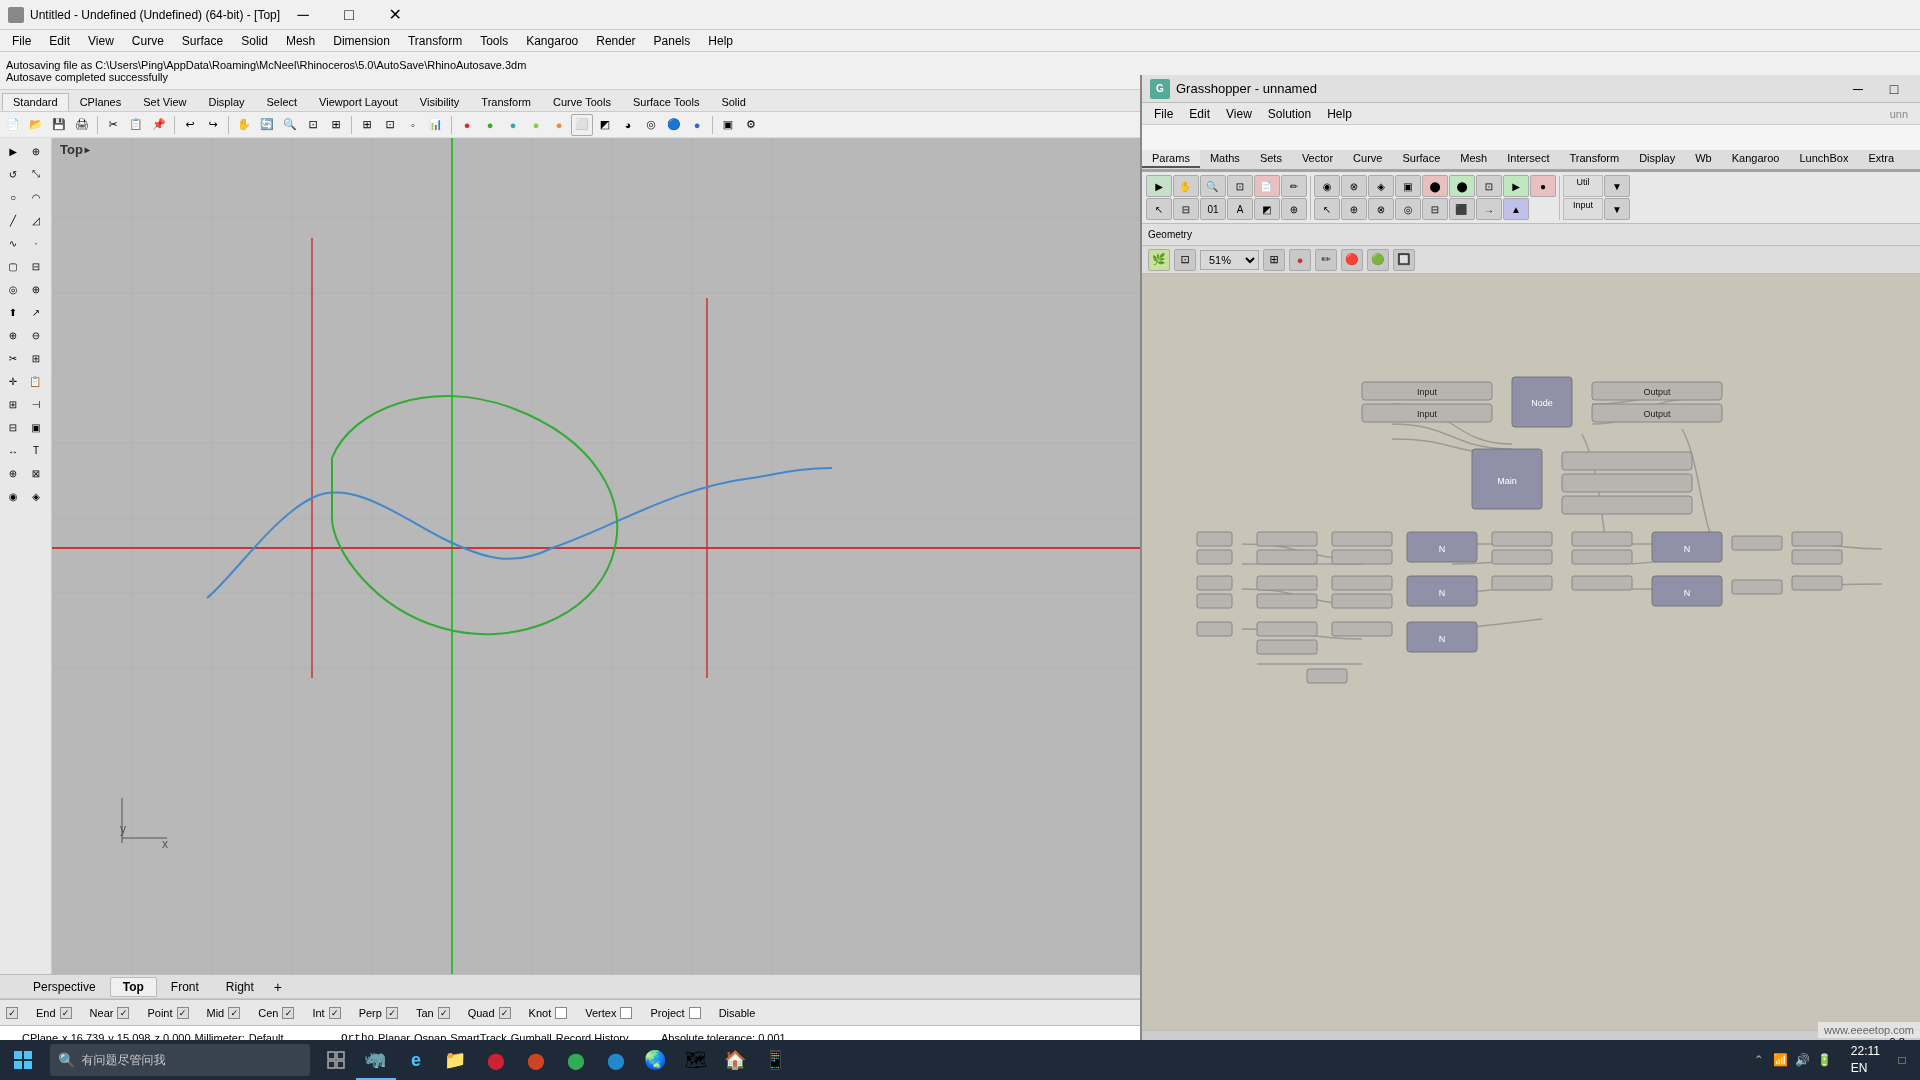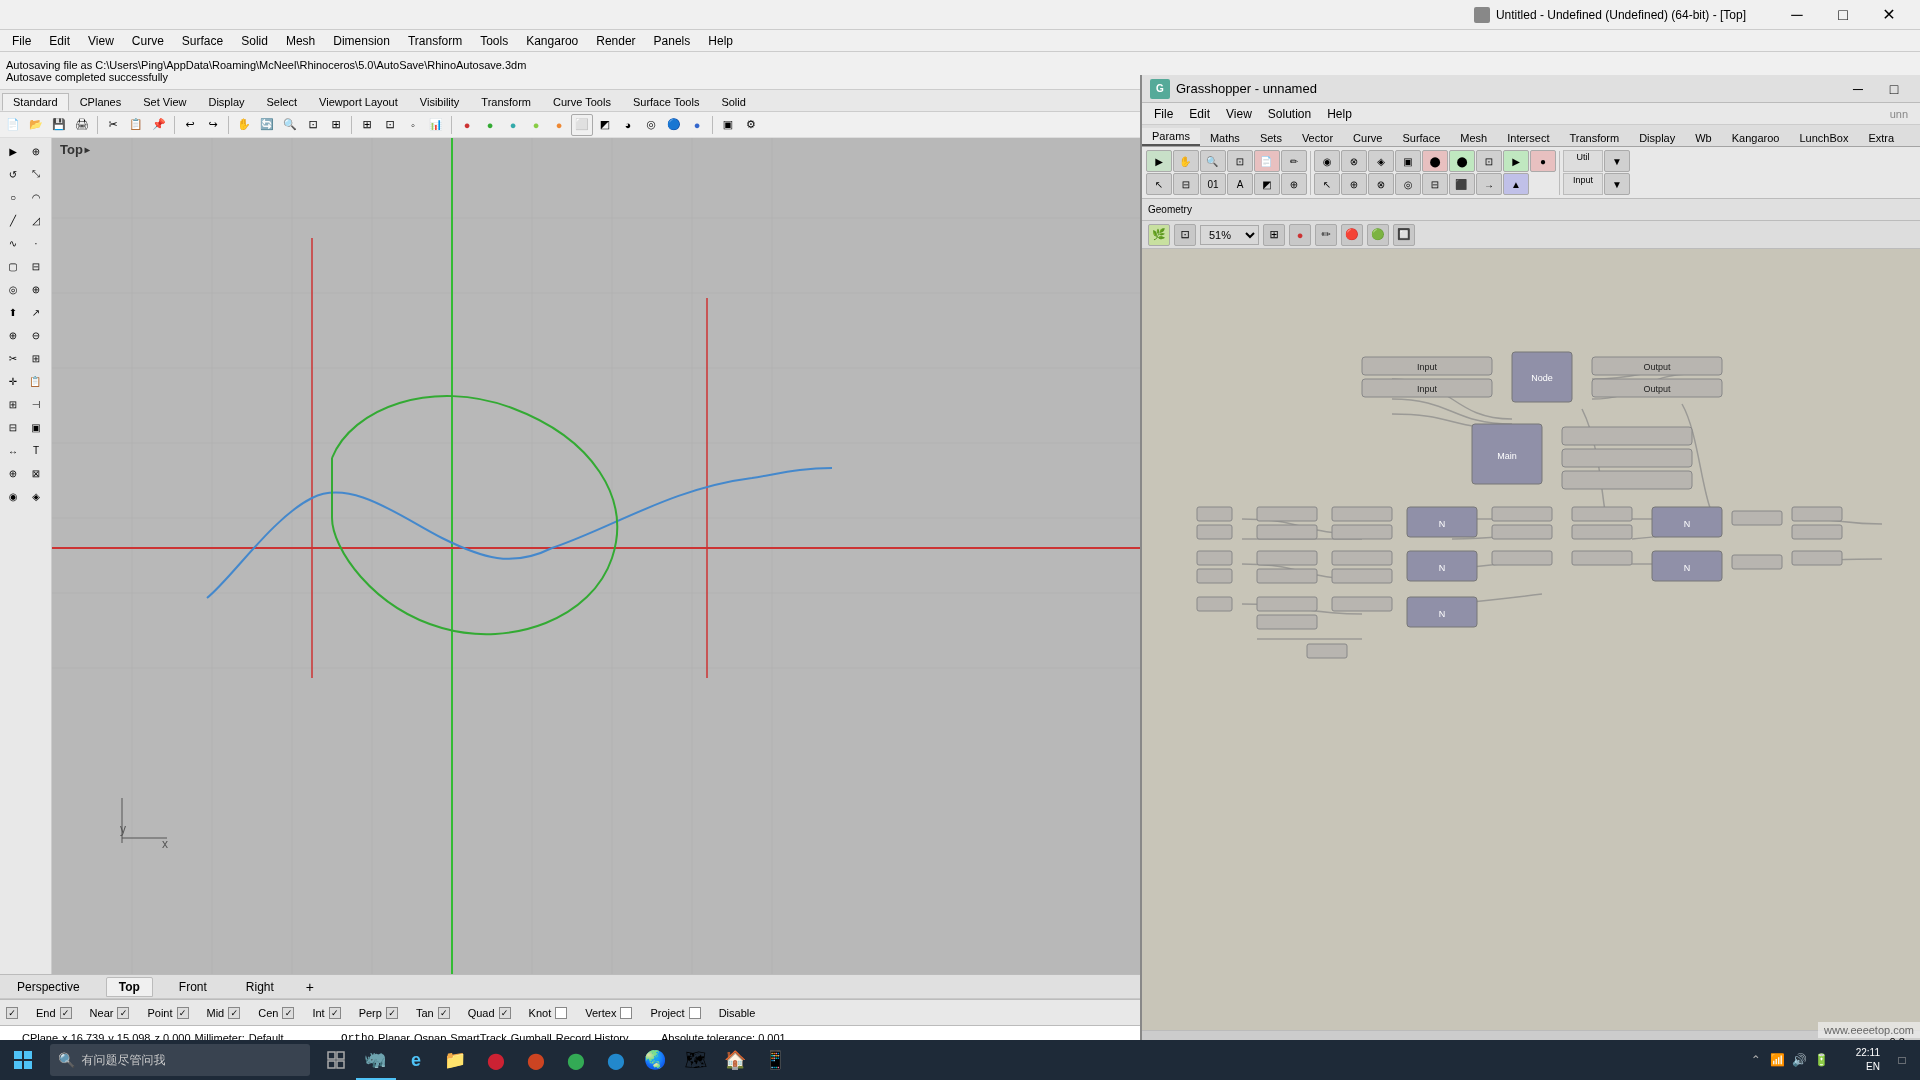--- a/index.html
+++ b/index.html
@@ -4,24 +4,23 @@
   <style>
     * { margin: 0; padding: 0; box-sizing: border-box; }
     body { width: 1920px; height: 1080px; overflow: hidden; background: #c8c8c8; font-family: 'Segoe UI', Tahoma, sans-serif; font-size: 12px; color: #000; }
 
     
     #title-bar {
       height: 30px;
       background: #f0f0f0;
       display: flex;
       align-items: center;
-      justify-content: flex-end;
+      justify-content: flex-start;
       padding: 0 8px;
       border-bottom: 1px solid #ccc;
-      gap: 28px;
     }
     #title-bar-left { display: flex; align-items: center; gap: 6px; }
     #title-bar-icon { width: 16px; height: 16px; background: #888; border-radius: 2px; }
     #title-bar-controls { display: flex; gap: 0; }
     .title-btn { width: 46px; height: 30px; display: flex; align-items: center; justify-content: center; cursor: pointer; font-size: 16px; background: transparent; border: none; }
 
     
     #menu-bar {
       height: 22px;
       background: #f0f0f0;
@@ -171,23 +170,24 @@
       background: #e8e8e8;
       display: flex; align-items: center;
       padding: 0 4px;
       border-bottom: 1px solid #ccc;
     }
     .gh-menu-item { padding: 2px 8px; cursor: pointer; font-size: 12px; }
 
     #gh-component-tabs {
       height: 22px;
       background: #ddd;
-      display: flex; align-items: flex-end;
-      border-bottom: 1px solid #a3a3a3;
+      display: flex; align-items: flex-start;
+      border-bottom: 3px solid #a3a3a3;
       overflow-x: hidden;
+      margin-top: 25px;
     }
     .gh-comp-tab {
       padding: 2px 10px;
       font-size: 11px;
       cursor: pointer;
       white-space: nowrap;
     }
     .gh-comp-tab.active { background: #e8e8e8; border-bottom: 2px solid #555; }
 
     #gh-toolbar {
@@ -257,21 +257,21 @@
 
     
     #bottom-tabs {
       position: absolute;
       bottom: 82px;
       left: 0;
       right: 780px;
       height: 24px;
       background: #e0e0e0;
       display: flex; align-items: center;
-      padding: 0 4px; gap: 13px;
+      padding: 0 20px; gap: 1px;
       border-top: 1px solid #bbb;
     }
     .viewport-tab {
       padding: 2px 12px;
       font-size: 12px;
       cursor: pointer;
       border: 1px solid transparent;
       border-radius: 2px 2px 0 0;
     }
     .viewport-tab.active { background: #f0f0f0; border-color: #bbb; font-weight: bold; }
@@ -317,21 +317,21 @@
       background: #1e2a38;
       display: flex; align-items: center;
     }
     #taskbar-start { width: 46px; height: 40px; display: flex; align-items: center; justify-content: center; cursor: pointer; }
     .taskbar-icon { width: 40px; height: 40px; display: flex; align-items: center; justify-content: center; cursor: pointer; }
     #taskbar-right {
       margin-left: auto;
       display: flex; align-items: center;
       padding-right: 8px; gap: 4px;
     }
-    #taskbar-time { color: white; font-size: 10px; text-align: right; line-height: 1.4; cursor: pointer; padding: 0 8px; margin-left: 8px; }
+    #taskbar-time { color: white; font-size: 12px; text-align: left; line-height: 1.4; cursor: pointer; padding: 0 8px; }
     #taskbar-tray { display: flex; align-items: center; gap: 2px; padding: 0 4px; }
     .tray-icon { width: 20px; height: 20px; display: flex; align-items: center; justify-content: center; cursor: pointer; }
 
     
     #watermark {
       position: absolute;
       bottom: 42px;
       right: 0;
       font-size: 11px;
       color: #666;

